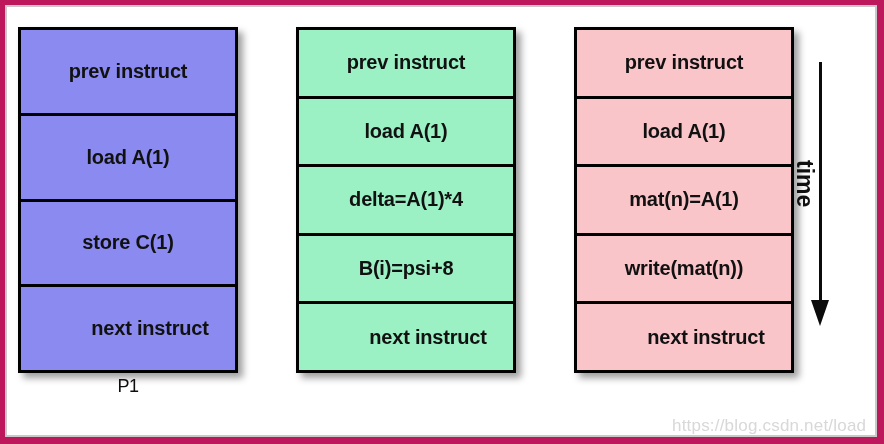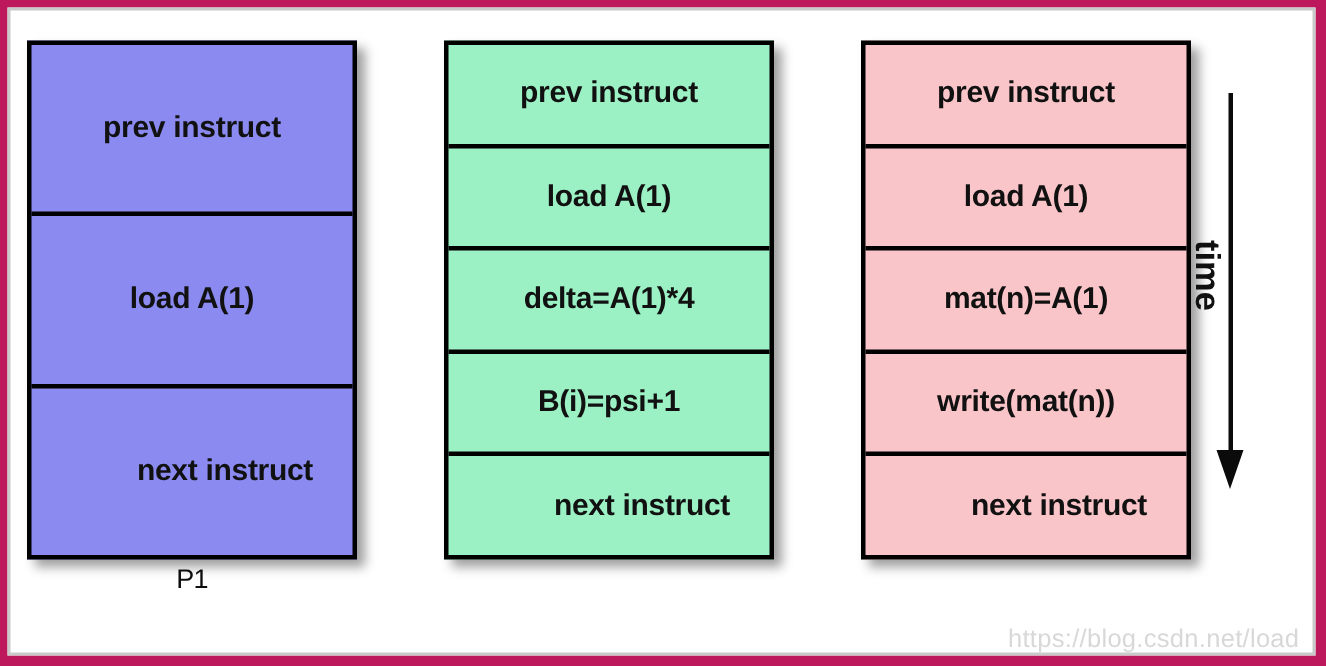--- a/index.html
+++ b/index.html
@@ -132,31 +132,32 @@
 <body>
 
 <div id="canvas">
 
   <div class="frame"></div>
 
   <div class="process-col p1">
     <div class="stack blue">
       <div class="cell">prev instruct</div>
       <div class="cell">load A(1)</div>
+      <div class="cell">store C(1)</div>
       <div class="cell">next instruct</div>
     </div>
   </div>
   <div class="proc-label p1">P1</div>
 
   <div class="process-col p2">
     <div class="stack green">
       <div class="cell">prev instruct</div>
       <div class="cell">load A(1)</div>
       <div class="cell">delta=A(1)*4</div>
-      <div class="cell">B(i)=psi+1</div>
+      <div class="cell">B(i)=psi+8</div>
       <div class="cell">next instruct</div>
     </div>
   </div>
 
   <div class="process-col pn">
     <div class="stack pink">
       <div class="cell">prev instruct</div>
       <div class="cell">load A(1)</div>
       <div class="cell">mat(n)=A(1)</div>
       <div class="cell">write(mat(n))</div>

